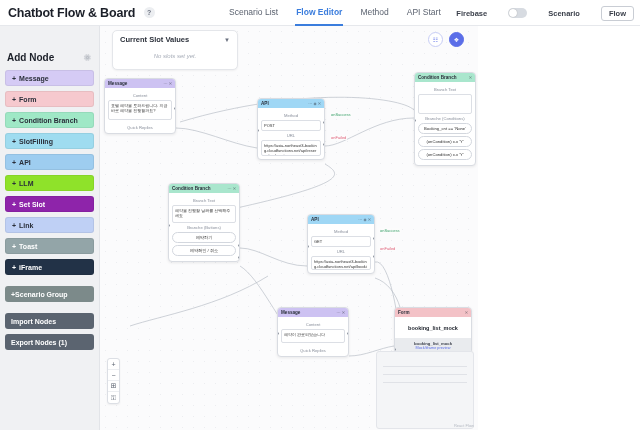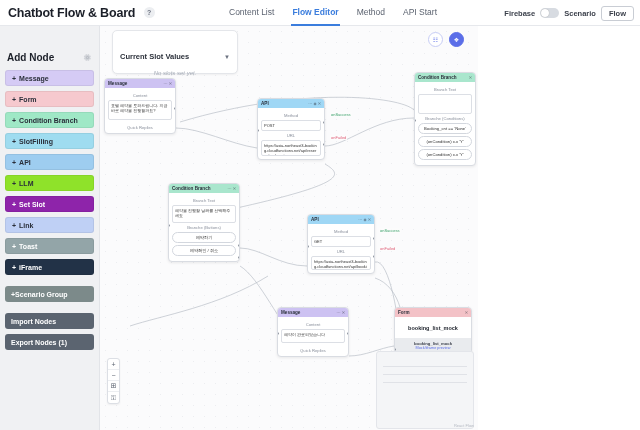--- a/index.html
+++ b/index.html
@@ -25,21 +25,21 @@
     background:#eceef1; color:#6b7280; font-size:7px; margin-left:5px;
     vertical-align:middle; position:relative; top:-1px;
   }
   .topnav { position:absolute; left:228px; top:0; height:26px; display:flex; align-items:center; gap:16px; }
   .topnav .nav {
     font-size:8.5px; color:#5c6370; height:26px; display:flex; align-items:center;
     border-bottom:2px solid transparent; padding:0 1px;
   }
   .topnav .nav.active { color:#3b7ddd; border-bottom-color:#3b7ddd; font-weight:bold; }
 
-  .topright { position:absolute; right:6px; top:0; height:26px; display:flex; align-items:center; gap:5px; }
+  .topright { position:absolute; right:6px; top:0; height:26px; display:flex; align-items:center; gap:21px; }
   .tr-label { font-size:7.5px; color:#3a3f4a; font-weight:bold; }
   .toggle {
     width:19px; height:10px; border-radius:6px; background:#d7dbe1;
     position:relative; display:inline-block;
   }
   .toggle .knob {
     position:absolute; left:1px; top:1px; width:8px; height:8px; border-radius:50%;
     background:#fff; box-shadow:0 0 1px rgba(0,0,0,.35);
   }
   .login-btn {
@@ -82,21 +82,21 @@
   }
   .canvas .dots {
     position:absolute; inset:0;
     background-image: radial-gradient(#dfe2e6 0.6px, transparent 0.6px);
     background-size: 11px 11px;
     opacity:.55;
   }
   .slot-panel {
     position:absolute; left:12px; top:4px; width:126px; height:40px;
     background:#fff; border:1px solid #e4e6ea; border-radius:5px;
-    box-shadow:0 1px 2px rgba(0,0,0,.05); padding:21px 7px;
+    box-shadow:0 1px 2px rgba(0,0,0,.05); padding:4px 7px;
   }
   .slot-row { display:flex; align-items:center; justify-content:space-between; }
   .slot-title { font-size:7.5px; color:#2b303a; font-weight:bold; }
   .caret { font-size:6px; color:#6b7280; }
   .slot-empty { text-align:center; font-size:6px; color:#a7adb8; font-style:italic; margin-top:9px; }
 
   .canvas-actions { position:absolute; right:14px; top:6px; display:flex; gap:6px; }
   .round-btn {
     width:15px; height:15px; border-radius:50%;
     display:flex; align-items:center; justify-content:center;
@@ -201,21 +201,21 @@
 
 <div class="app">
 
   <div class="topbar">
     <div class="brand">
       <span>Chatbot Flow &amp; Board</span>
       <span class="brand-badge">?</span>
     </div>
 
     <div class="topnav">
-      <div class="nav">Content List</div>
+      <div class="nav">Scenario List</div>
       <div class="nav active">Flow Editor</div>
       <div class="nav">Method</div>
       <div class="nav">API Start</div>
     </div>
 
     <div class="topright">
       <span class="tr-label">Firebase</span>
       <span class="toggle">
           <span class="knob"></span>
         </span>

